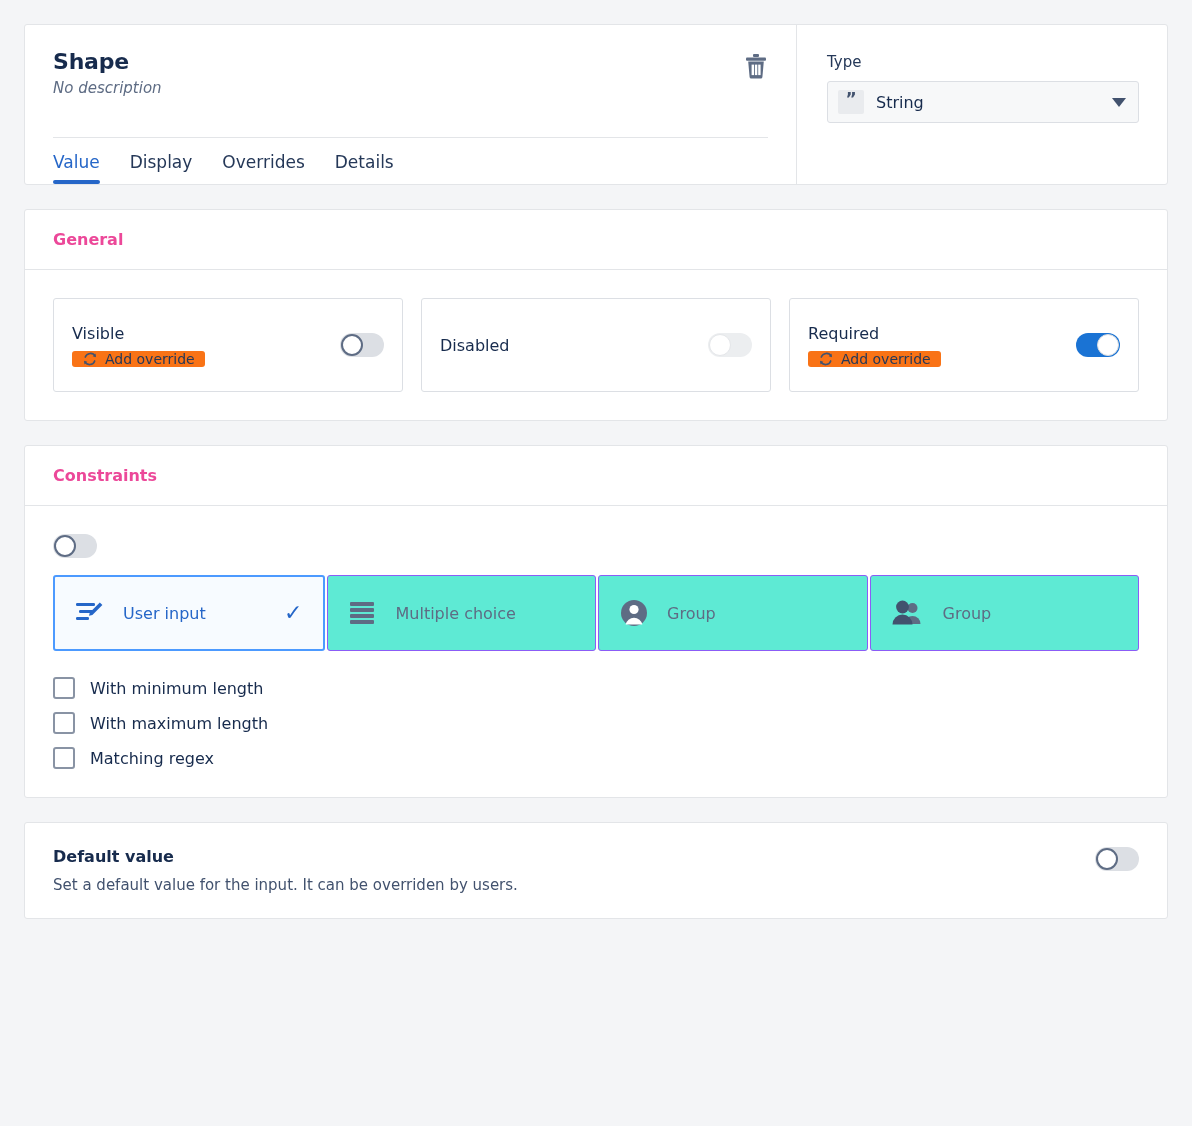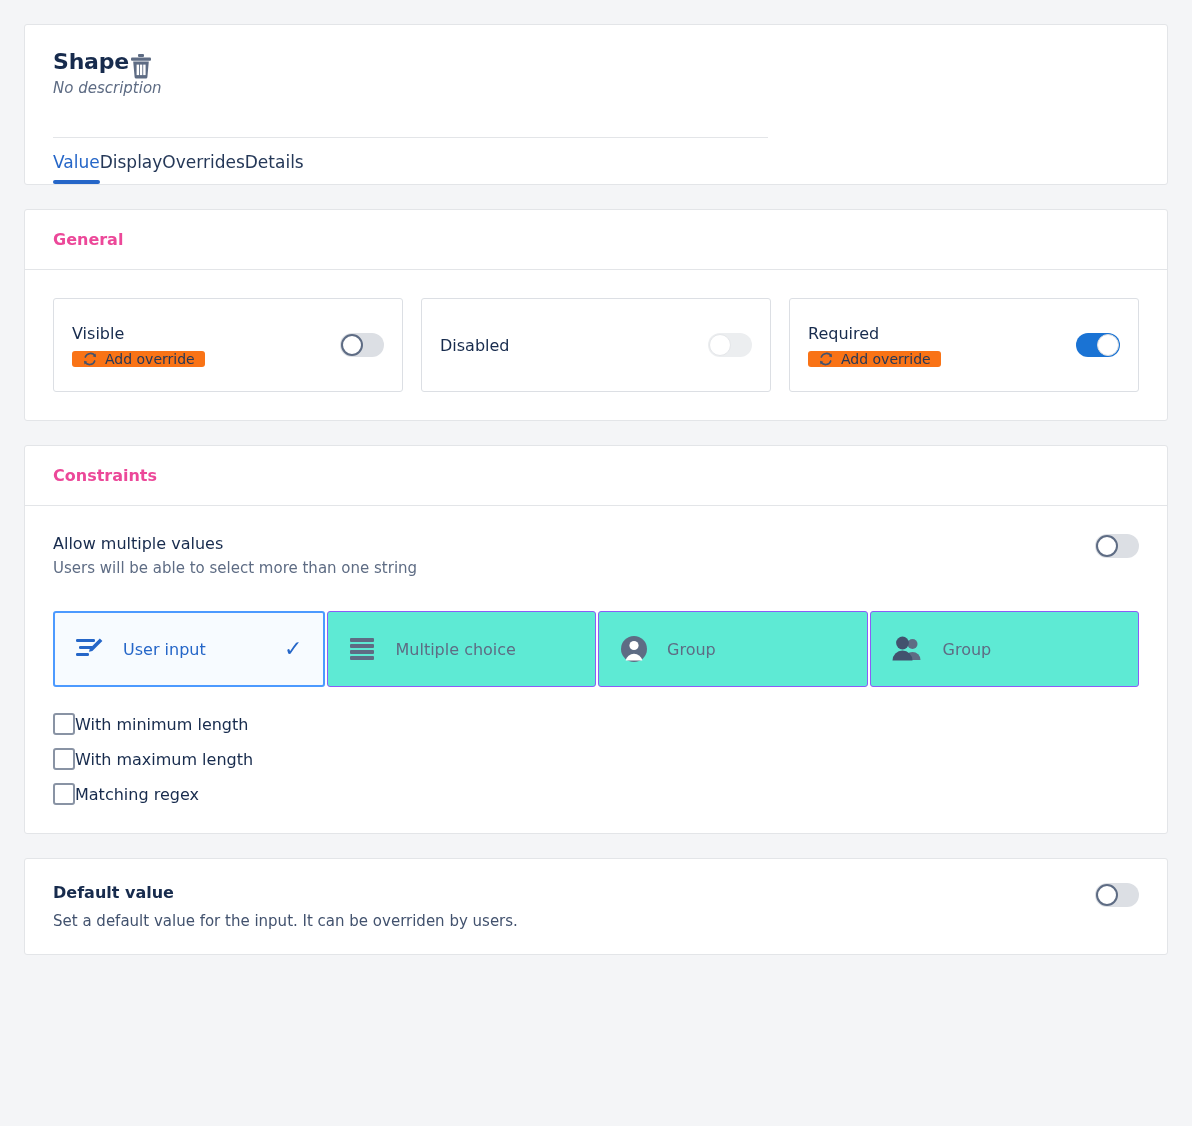--- a/index.html
+++ b/index.html
@@ -17,33 +17,33 @@
     border: 1px solid #e3e5e8;
     border-radius: 3px;
     margin-bottom: 24px;
   }
 
   
   .header-card { display: flex; align-items: stretch; }
   .header-left { flex: 0 0 771px; padding: 26px 28px 0 28px; position: relative; }
   .header-right { flex: 1; border-left: 1px solid #e3e5e8; padding: 28px 28px 0 30px; }
 
-  .title-row { display: flex; align-items: flex-start; }
+  .title-row { display: flex; align-items: flex-start; justify-content: space-between; }
   .shape-title {
     font-size: 22px; font-weight: bold; color: #172b4d;
     letter-spacing: -0.2px; line-height: 1;
   }
   .trash-btn { background: none; border: none; padding: 0; cursor: pointer; line-height: 0; margin-top: 2px; }
 
   .no-desc {
     font-style: italic; font-size: 15px; color: #5e6c84;
   }
 
   .tabs-wrap { margin-top: 40px; border-top: 1px solid #e3e5e8; }
-  .tabs { display: flex; padding-top: 14px; }
+  .tabs { display: flex; gap: 30px; padding-top: 14px; }
   .tab {
     font-size: 17px; color: #253858; padding-bottom: 12px;
     cursor: pointer; position: relative; white-space: nowrap;
   }
   .tab.active { color: #2566c8; }
   .tab.active::after {
     content: ""; position: absolute; left: 0; right: 0; bottom: 0;
     height: 4px; background: #2566c8; border-radius: 2px;
   }
 
@@ -96,34 +96,34 @@
   .toggle.off-muted { background: #eceef0; }
   .toggle.off-muted .knob { left: 1px; border: 1px solid #e4e6e9; }
   .toggle.on { background: #1a73d4; }
   .toggle.on .knob { right: 1px; border: 1px solid #d7dbe0; }
 
   
   .amv-row { display: flex; align-items: flex-start; justify-content: space-between; }
   .amv-title { font-size: 16px; color: #172b4d; }
   .amv-sub { font-size: 15px; color: #5e6c84; margin-top: 6px; }
 
-  .tiles { display: flex; gap: 2px; margin-top: 34px; }
+  .tiles { display: flex; gap: 2px; margin-top: 17px; }
   .tile {
     flex: 1; height: 76px; border-radius: 3px;
     display: flex; align-items: center; gap: 18px;
     padding: 0 20px; cursor: pointer;
     background: #5eead4; border: 1px solid #8b5cf6;
   }
   .tile.selected { background: #f7fbff; border: 2px solid #4c9aff; }
   .tile-label { font-size: 16px; color: #5e6c84; flex: 1; }
   .tile.selected .tile-label { color: #2566c8; }
   .tile-check { color: #2566c8; font-size: 22px; line-height: 1; }
 
   .checks { margin-top: 26px; display: flex; flex-direction: column; gap: 13px; }
-  .check-row { display: flex; align-items: center; cursor: pointer; }
+  .check-row { display: flex; align-items: center; gap: 15px; cursor: pointer; }
   .checkbox { width: 22px; height: 22px; border: 2px solid #8993a4;
               border-radius: 3px; background: #fff; flex: 0 0 auto; }
   .check-label { font-size: 16px; color: #172b4d; }
 
   
   .dv-card { padding: 24px 28px; display: flex;
              align-items: flex-start; justify-content: space-between; gap: 16px; }
   .dv-title { font-size: 16px; font-weight: bold; color: #172b4d; }
   .dv-sub { font-size: 15px; color: #42526e; margin-top: 10px; }
 
@@ -157,20 +157,28 @@
       <div class="tabs-wrap">
         <div class="tabs">
           <div class="tab active">Value</div>
           <div class="tab">Display</div>
           <div class="tab">Overrides</div>
           <div class="tab">Details</div>
         </div>
       </div>
     </div>
 
+    <div class="header-right">
+      <div class="type-label">Type</div>
+      <div class="type-select">
+        <span class="type-badge">”</span>
+        <span class="type-value">String</span>
+        <span class="caret"></span>
+      </div>
+    </div>
   </div>
 
   <div class="card">
     <div class="section-head">General</div>
     <div class="section-body">
       <div class="gen-row">
 
         <div class="gen-card">
           <div class="gen-left">
             <div class="gen-label">Visible</div>
@@ -222,24 +230,20 @@
 
       </div>
     </div>
   </div>
 
   <div class="card">
     <div class="section-head">Constraints</div>
     <div class="section-body">
 
       <div class="amv-row">
-        <div>
-          <div class="amv-title">Allow multiple values</div>
-          <div class="amv-sub">Users will be able to select more than one string</div>
-        </div>
         <div class="toggle off">
             <span class="knob"></span>
           </div>
       </div>
 
       <div class="tiles">
 
         <div class="tile selected">
           <span class="icon">
             <svg width="30" height="28" viewBox="0 0 30 28">

